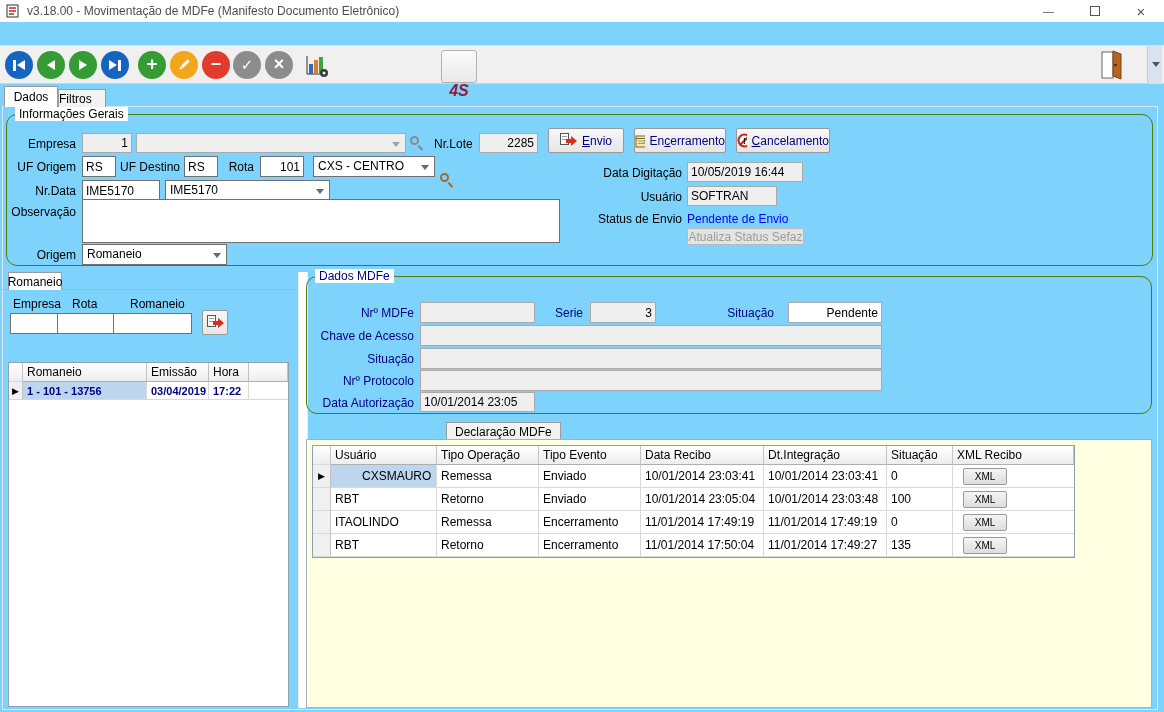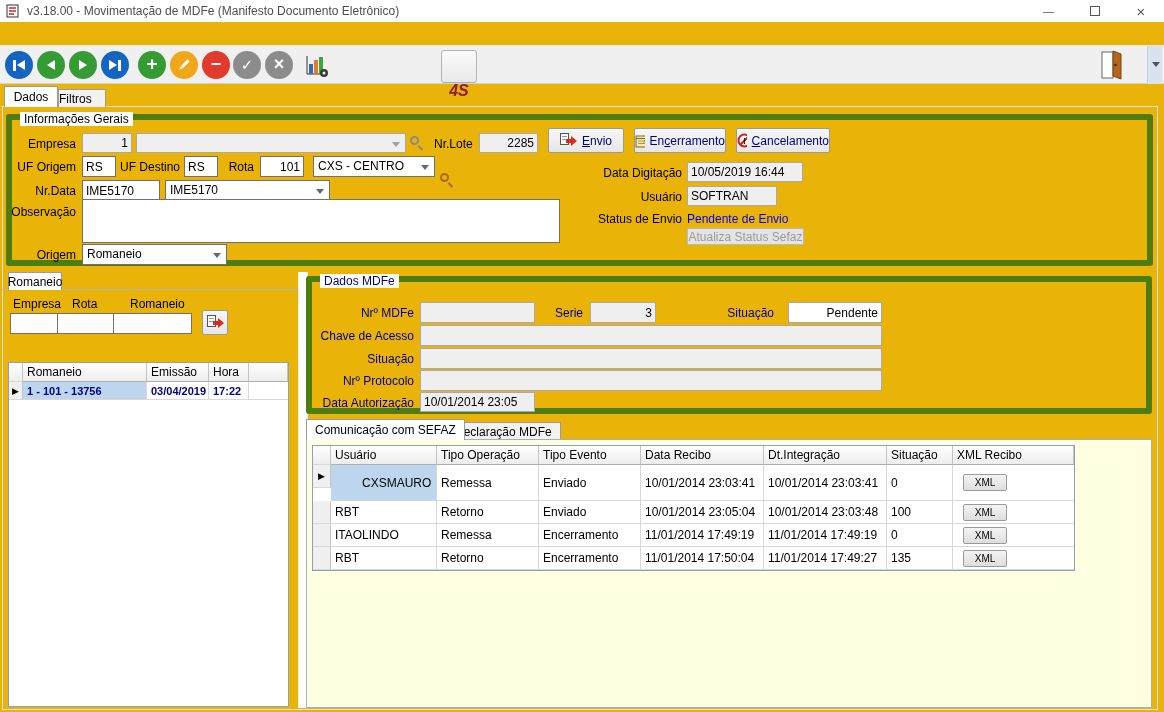--- a/index.html
+++ b/index.html
@@ -1,32 +1,32 @@
 <!DOCTYPE html>
 <html><head>
 <meta charset="utf-8">
 <style>
   * { margin:0; padding:0; box-sizing:border-box; }
   html,body { width:1164px; height:712px; }
   body { font-family:"Liberation Sans","DejaVu Sans",sans-serif; font-size:12px; color:#000; background:#fff; }
-  #app { position:relative; width:1164px; height:712px; background:#eab308; overflow:hidden; }
+  #app { position:relative; width:1164px; height:712px; background:#7dd3fc; overflow:hidden; }
   .ab { position:absolute; }
   .lbl { white-space:nowrap; color:#000; }
   .rt { text-align:right; }
   .navy { color:#000080; }
   .fld { background:#fff; border:1px solid #707070; font:12px "Liberation Sans","DejaVu Sans",sans-serif; padding:1px 3px; outline:none; }
   .dis { background:#efefef; border:1px solid #a9a9a9; color:#000; }
   .yel { background:#ffffe1; }
   .combo { background:#fff; border:1px solid #707070; padding:2px 18px 2px 4px; overflow:hidden; white-space:nowrap; }
   .combo.dis2 { background:#efefef; border:1px solid #a9a9a9; }
   .chev { position:absolute; right:5px; top:8px; width:0; height:0; border:4px solid transparent; border-top:5px solid #5f6a76; }
   .btn3d { background:linear-gradient(#f7f7f7,#e6e6e6); border:1px solid #9a9a9a; border-radius:2px; color:#000080; display:flex; align-items:center; justify-content:center; gap:5px; font-size:12px; cursor:default; }
   .btn3d .u { text-decoration:underline; }
   .btn-dis { background:#e4e4e4; border:1px solid #b9b9b9; color:#9a9a9a; display:flex; align-items:center; justify-content:center; font-size:12px; }
-  .fset { border:6px solid #4d7c0f; border-radius:3px;padding-left:12px; }
+  .fset { border:1px solid #4d7c0f; border-radius:11px;padding-left:12px; }
   .legend { position:absolute; top:-8px; left:8px; background:#fff; padding:0 4px; }
   .tab-a { background:#fff; border:1px solid #9b9b9b; border-bottom:none; display:flex; align-items:center; justify-content:center; }
   .tab-i { background:#f2f2f2; border:1px solid #9b9b9b; border-bottom:none; display:flex; align-items:center; }
   
   #toolbar { background:#f0f0f0; border-top:1px solid #e2e2e2; border-bottom:1px solid #d2d2d2; }
   .cbtn { width:28px; height:28px; border-radius:50%; display:flex; align-items:center; justify-content:center; color:#fff; font-weight:bold; font-size:16px; gap:1px; }
   .c-blue { background:#1565c0; } .c-green { background:#359b35; } .c-red { background:#e23b2e; }
   .c-amber{ background:#f2a71b; } .c-gray { background:#8c8c8c; }
   .tri-l { width:0;height:0;border:5px solid transparent;border-right:8px solid #fff;border-left:none; }
   .tri-r { width:0;height:0;border:5px solid transparent;border-left:8px solid #fff;border-right:none; }
@@ -292,43 +292,40 @@
 
   <div class="ab lbl rt navy" style="left:320px;top:329px;width:94px;">Chave de Acesso</div>
   <input class="ab fld dis" readonly="" style="left: 420px; top: 325px; width: 462px; height: 21px;" value="">
   <div class="ab lbl rt navy" style="left:320px;top:352px;width:94px;">Situação</div>
   <input class="ab fld dis" readonly="" style="left: 420px; top: 348px; width: 462px; height: 21px;" value="">
   <div class="ab lbl rt navy" style="left:320px;top:374px;width:94px;">Nrº Protocolo</div>
   <input class="ab fld dis" readonly="" style="left: 420px; top: 370px; width: 462px; height: 21px;" value="">
   <div class="ab lbl rt navy" style="left:314px;top:396px;width:100px;">Data Autorização</div>
   <input class="ab fld dis" readonly="" style="left: 420px; top: 392px; width: 115px; height: 20px;" value="10/01/2014 23:05">
 
-  <div class="ab tab-a" style="left:306px;top:419px;height:21px;padding:0 8px;z-index:2;">
-    <span>Comunicação com SEFAZ</span>
-  </div>
   <div class="ab tab-i" style="left:446px;top:422px;height:18px;padding:0 8px;">
     <span>Declaração MDFe</span>
   </div>
 
   <div class="ab" style="left:306px;top:439px;width:846px;height:269px;background:#ffffe1;border:1px solid #a6b0ba;"></div>
 
   <div class="ab grid" style="left:312px;top:445px;width:763px;grid-template-columns:18px 106px 102px 102px 123px 123px 66px 1fr;">
     <div class="gh gind" style="background:linear-gradient(#ffffff,#ededed);"></div>
     <div class="gh">Usuário</div>
     <div class="gh">Tipo Operação</div>
     <div class="gh">Tipo Evento</div>
     <div class="gh">Data Recibo</div>
     <div class="gh">Dt.Integração</div>
     <div class="gh">Situação</div>
     <div class="gh">XML Recibo</div>
 
     <div class="gind" style="height:23px;">
       <span>▶</span>
     </div>
-    <div class="gc sel" style="height:36px;padding-left:31px;">CXSMAURO</div>
+    <div class="gc sel" style="height:23px;padding-left:31px;">CXSMAURO</div>
     <div class="gc">Remessa</div>
     <div class="gc">Enviado</div>
     <div class="gc">10/01/2014 23:03:41</div>
     <div class="gc">10/01/2014 23:03:41</div>
     <div class="gc">0</div>
     <div class="gc" style="justify-content:flex-start;border-right:none;">
       <div class="xmlbtn" style="margin-left:6px;">XML</div>
     </div>
 
     <div class="gind" style="height:23px;"></div>

